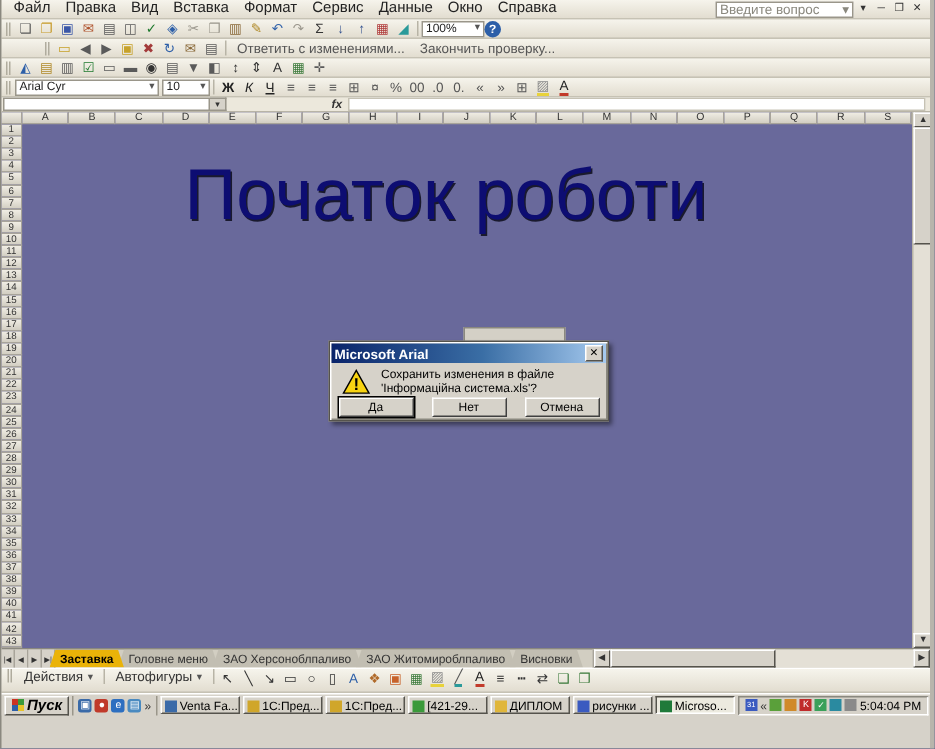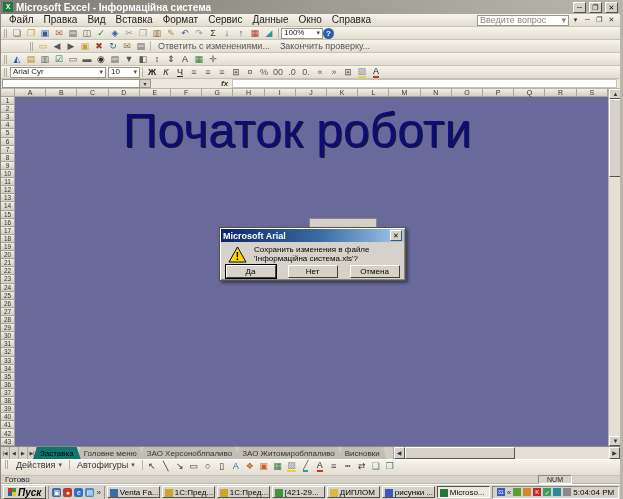--- a/index.html
+++ b/index.html
@@ -54,21 +54,21 @@
   .dlg-body{display:flex;align-items:center;gap:7px;padding:3px 8px 1px 8px;}
   .warn{width:19px;height:17px;flex:none;}
   .dlg-msg{font-size:8px;color:#000;line-height:9px;}
   .dlg-btns{display:flex;justify-content:center;gap:12px;margin-top:1px;}
   .dlg-btn{width:50px;height:13px;background:#d6d2c9;border:1px solid;border-color:#fff #404040 #404040 #fff;font-size:8px;text-align:center;line-height:11px;color:#000;}
   .dlg-btn.default{outline:1px solid #000;}
   
   .tabsrow{height:13px;display:flex;align-items:stretch;background:#d2cec2;border-top:1px solid #8a887f;font-size:8px;}
   .tabnav{width:9px;display:flex;align-items:center;justify-content:center;background:#d6d2c9;border-right:1px solid #a8a49a;font-size:5px;color:#333;flex:none;}
   .tab{display:flex;align-items:center;padding:0 7px;background:#c2beb2;clip-path:polygon(4px 0,calc(100% - 4px) 0,100% 100%,0 100%);margin-left:-4px;color:#333;white-space:nowrap;flex:none;}
-  .tab.active{background:#0f766e;font-weight:normal;z-index:2;color:#000;}
+  .tab.active{background:#eab308;font-weight:bold;z-index:2;color:#000;}
   .hscroll{flex:1;display:flex;align-items:stretch;background:#e4e0d6;border-left:1px solid #a8a49a;margin-left:6px;}
   .h-btn{width:11px;background:#d6d2c9;border:1px solid;border-color:#fff #55534c #55534c #fff;font-size:6px;line-height:11px;text-align:center;color:#333;flex:none;}
   .h-thumb{width:110px;background:#d6d2c9;border:1px solid;border-color:#fff #55534c #55534c #fff;flex:none;}
   .h-sp{flex:1;}
   
   .drawbar{height:17px;display:flex;align-items:flex-start;background:linear-gradient(#f6f4ec,#e2ddd0);border-top:1px solid #fff;border-bottom:1px solid #c6c2b4;font-size:9px;padding:0 3px;color:#333;}
   .draw-btn{display:flex;align-items:center;gap:3px;padding:0 5px;white-space:nowrap;}
   .draw-btn .arr{font-size:7px;color:#555;}
   
   .statusbar{height:8px;font-size:8px;display:flex;align-items:center;background:#d6d2c9;border-bottom:1px solid #b8b4a6;color:#222;}
@@ -88,28 +88,20 @@
   .task-ic{width:8px;height:8px;flex:none;}
   .tray{margin-left:auto;display:flex;align-items:center;gap:2px;border:1px solid;border-color:#8a887f #fff #fff #8a887f;padding:0 4px;height:13px;flex:none;}
   .tray-ic{width:8px;height:8px;font-size:6px;color:#fff;display:flex;align-items:center;justify-content:center;flex:none;}
   .clock{font-size:8px;color:#000;white-space:nowrap;}
 </style>
 </head>
 <body>
 
 <div class="screen">
 
-  <div class="titlebar">
-    <span class="app-icon">X</span>
-    <span>Microsoft Excel - Інформаційна система</span>
-    <span class="spacer"></span>
-    <span class="win-btn">─</span>
-    <span class="win-btn">❐</span>
-    <span class="win-btn">✕</span>
-  </div>
 
   <div class="menubar">
     <span id="menu-items" style="display:flex;">
         <span class="menu-item">Файл</span>
         <span class="menu-item">Правка</span>
         <span class="menu-item">Вид</span>
         <span class="menu-item">Вставка</span>
         <span class="menu-item">Формат</span>
         <span class="menu-item">Сервис</span>
         <span class="menu-item">Данные</span>
@@ -541,24 +533,20 @@
         </span>
         <span class="tbi">
           <i style="color: rgb(58, 122, 58);">❏</i>
         </span>
         <span class="tbi">
           <i style="color: rgb(58, 122, 58);">❒</i>
         </span>
       </span>
   </div>
 
-  <div class="statusbar">
-    <span class="ready">Готово</span>
-    <span class="num-panel">NUM</span>
-  </div>
 
   <div class="taskbar">
     <span class="start">
       <span class="flag" id="start-flag">
           <i style="background: rgb(204, 51, 34);"></i>
           <i style="background: rgb(58, 154, 58);"></i>
           <i style="background: rgb(45, 95, 168);"></i>
           <i style="background: rgb(232, 196, 40);"></i>
         </span>
       <span>Пуск</span>

